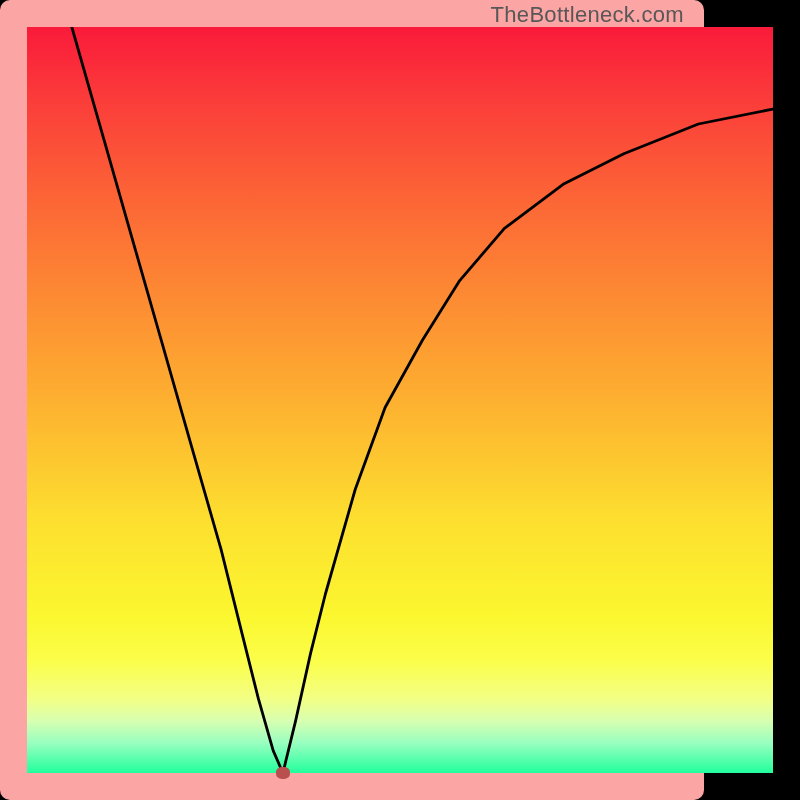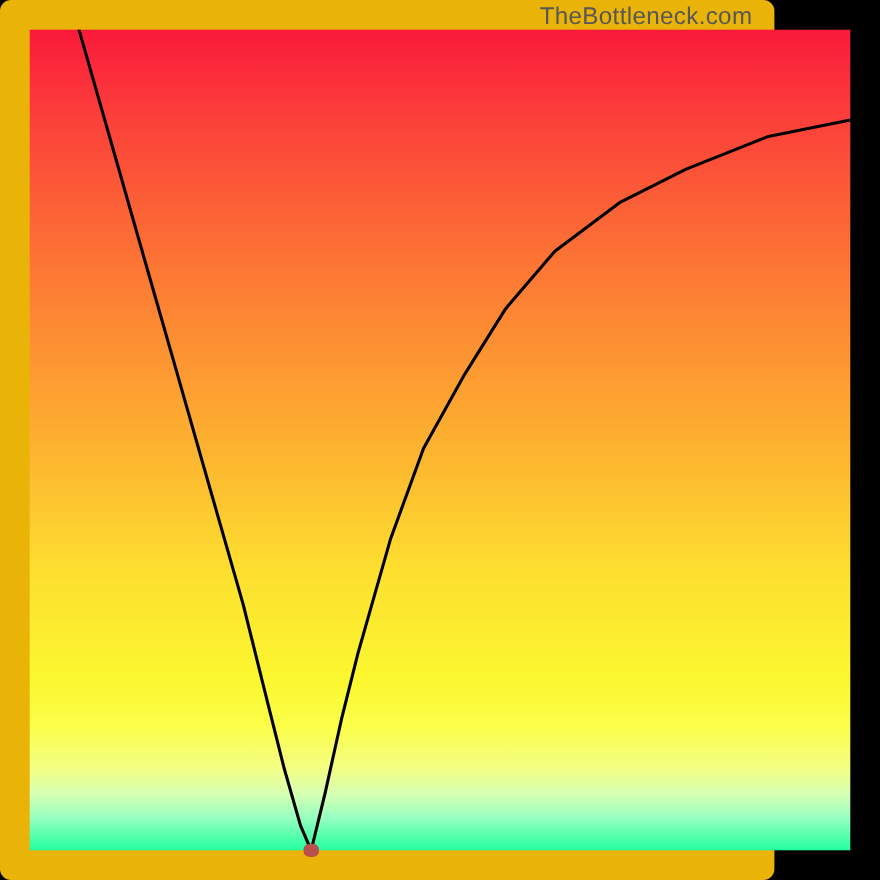--- a/index.html
+++ b/index.html
@@ -8,21 +8,21 @@
     width: 800px;
     height: 800px;
     background: #000;
     overflow: hidden;
     font-family: Arial, Helvetica, sans-serif;
   }
   .frame {
     position: relative;
     width: 704px;
     height: 800px;
-    background: #eab308;
+    background: #fca5a5;
     border-radius: 10px;
   }
   .watermark {
     position: absolute;
     top: 2px;
     right: 20px;
     color: #575757;
     font-size: 22px;
     font-weight: 400;
     letter-spacing: 0.3px;

